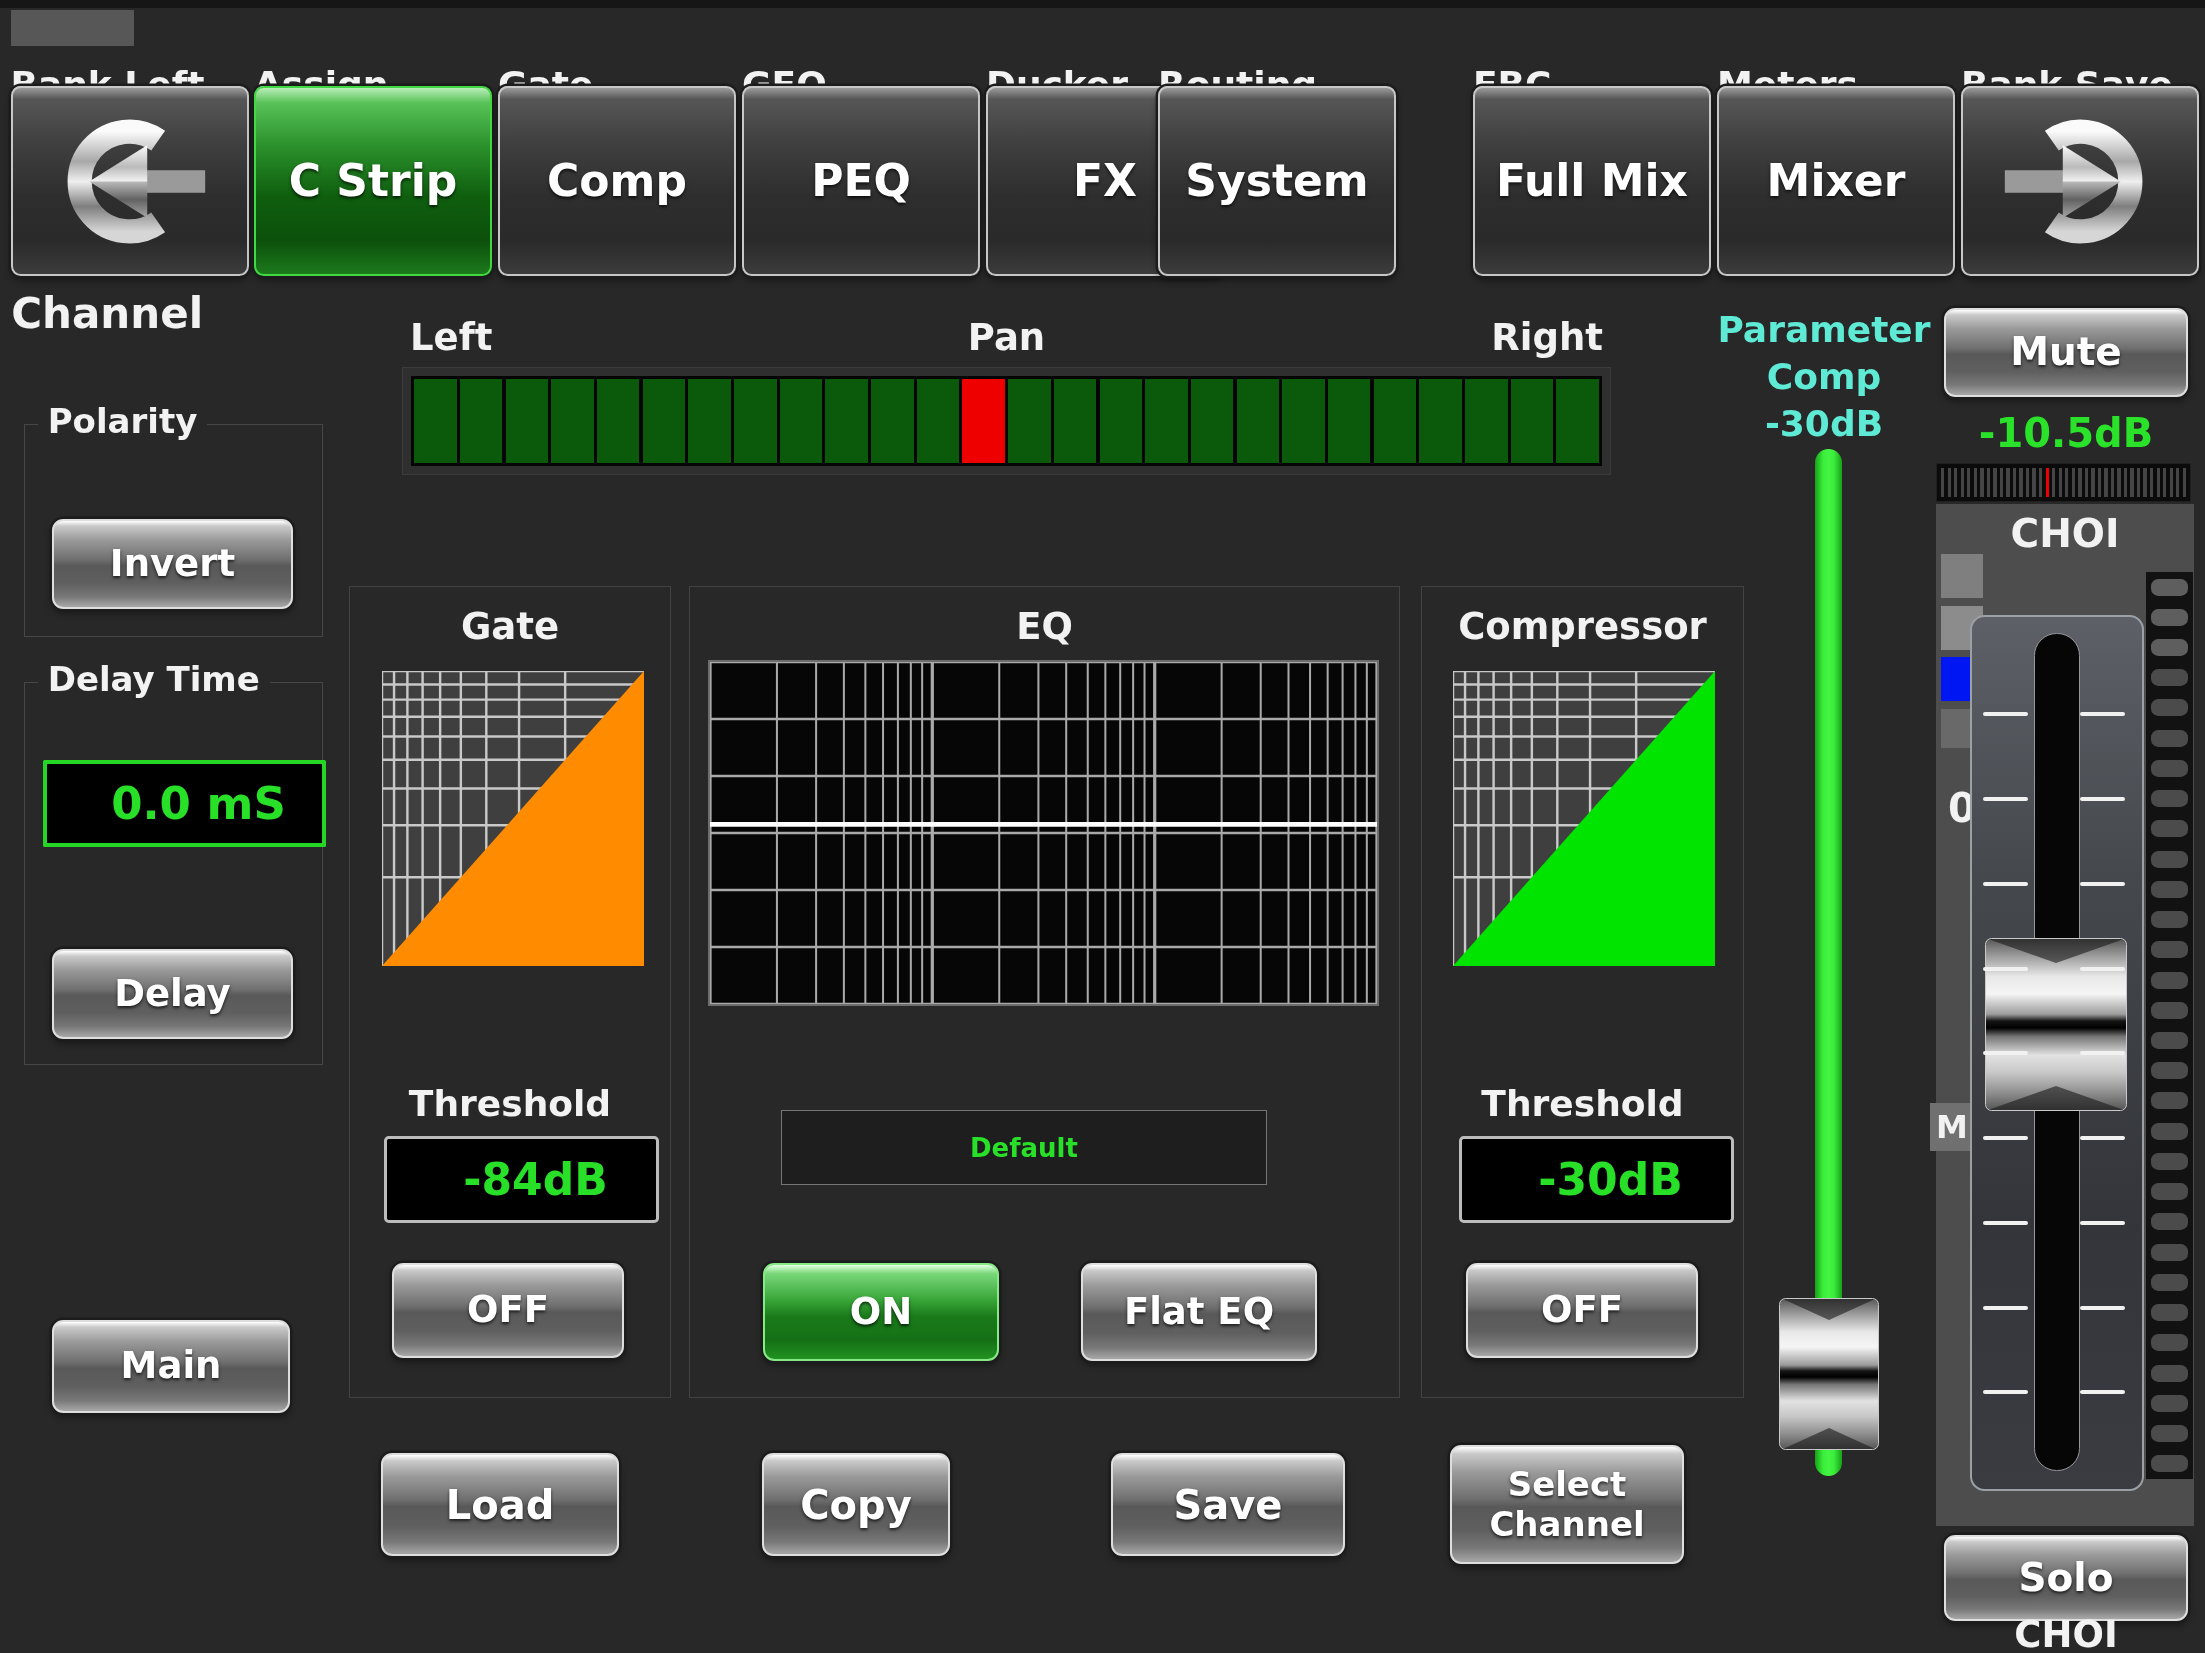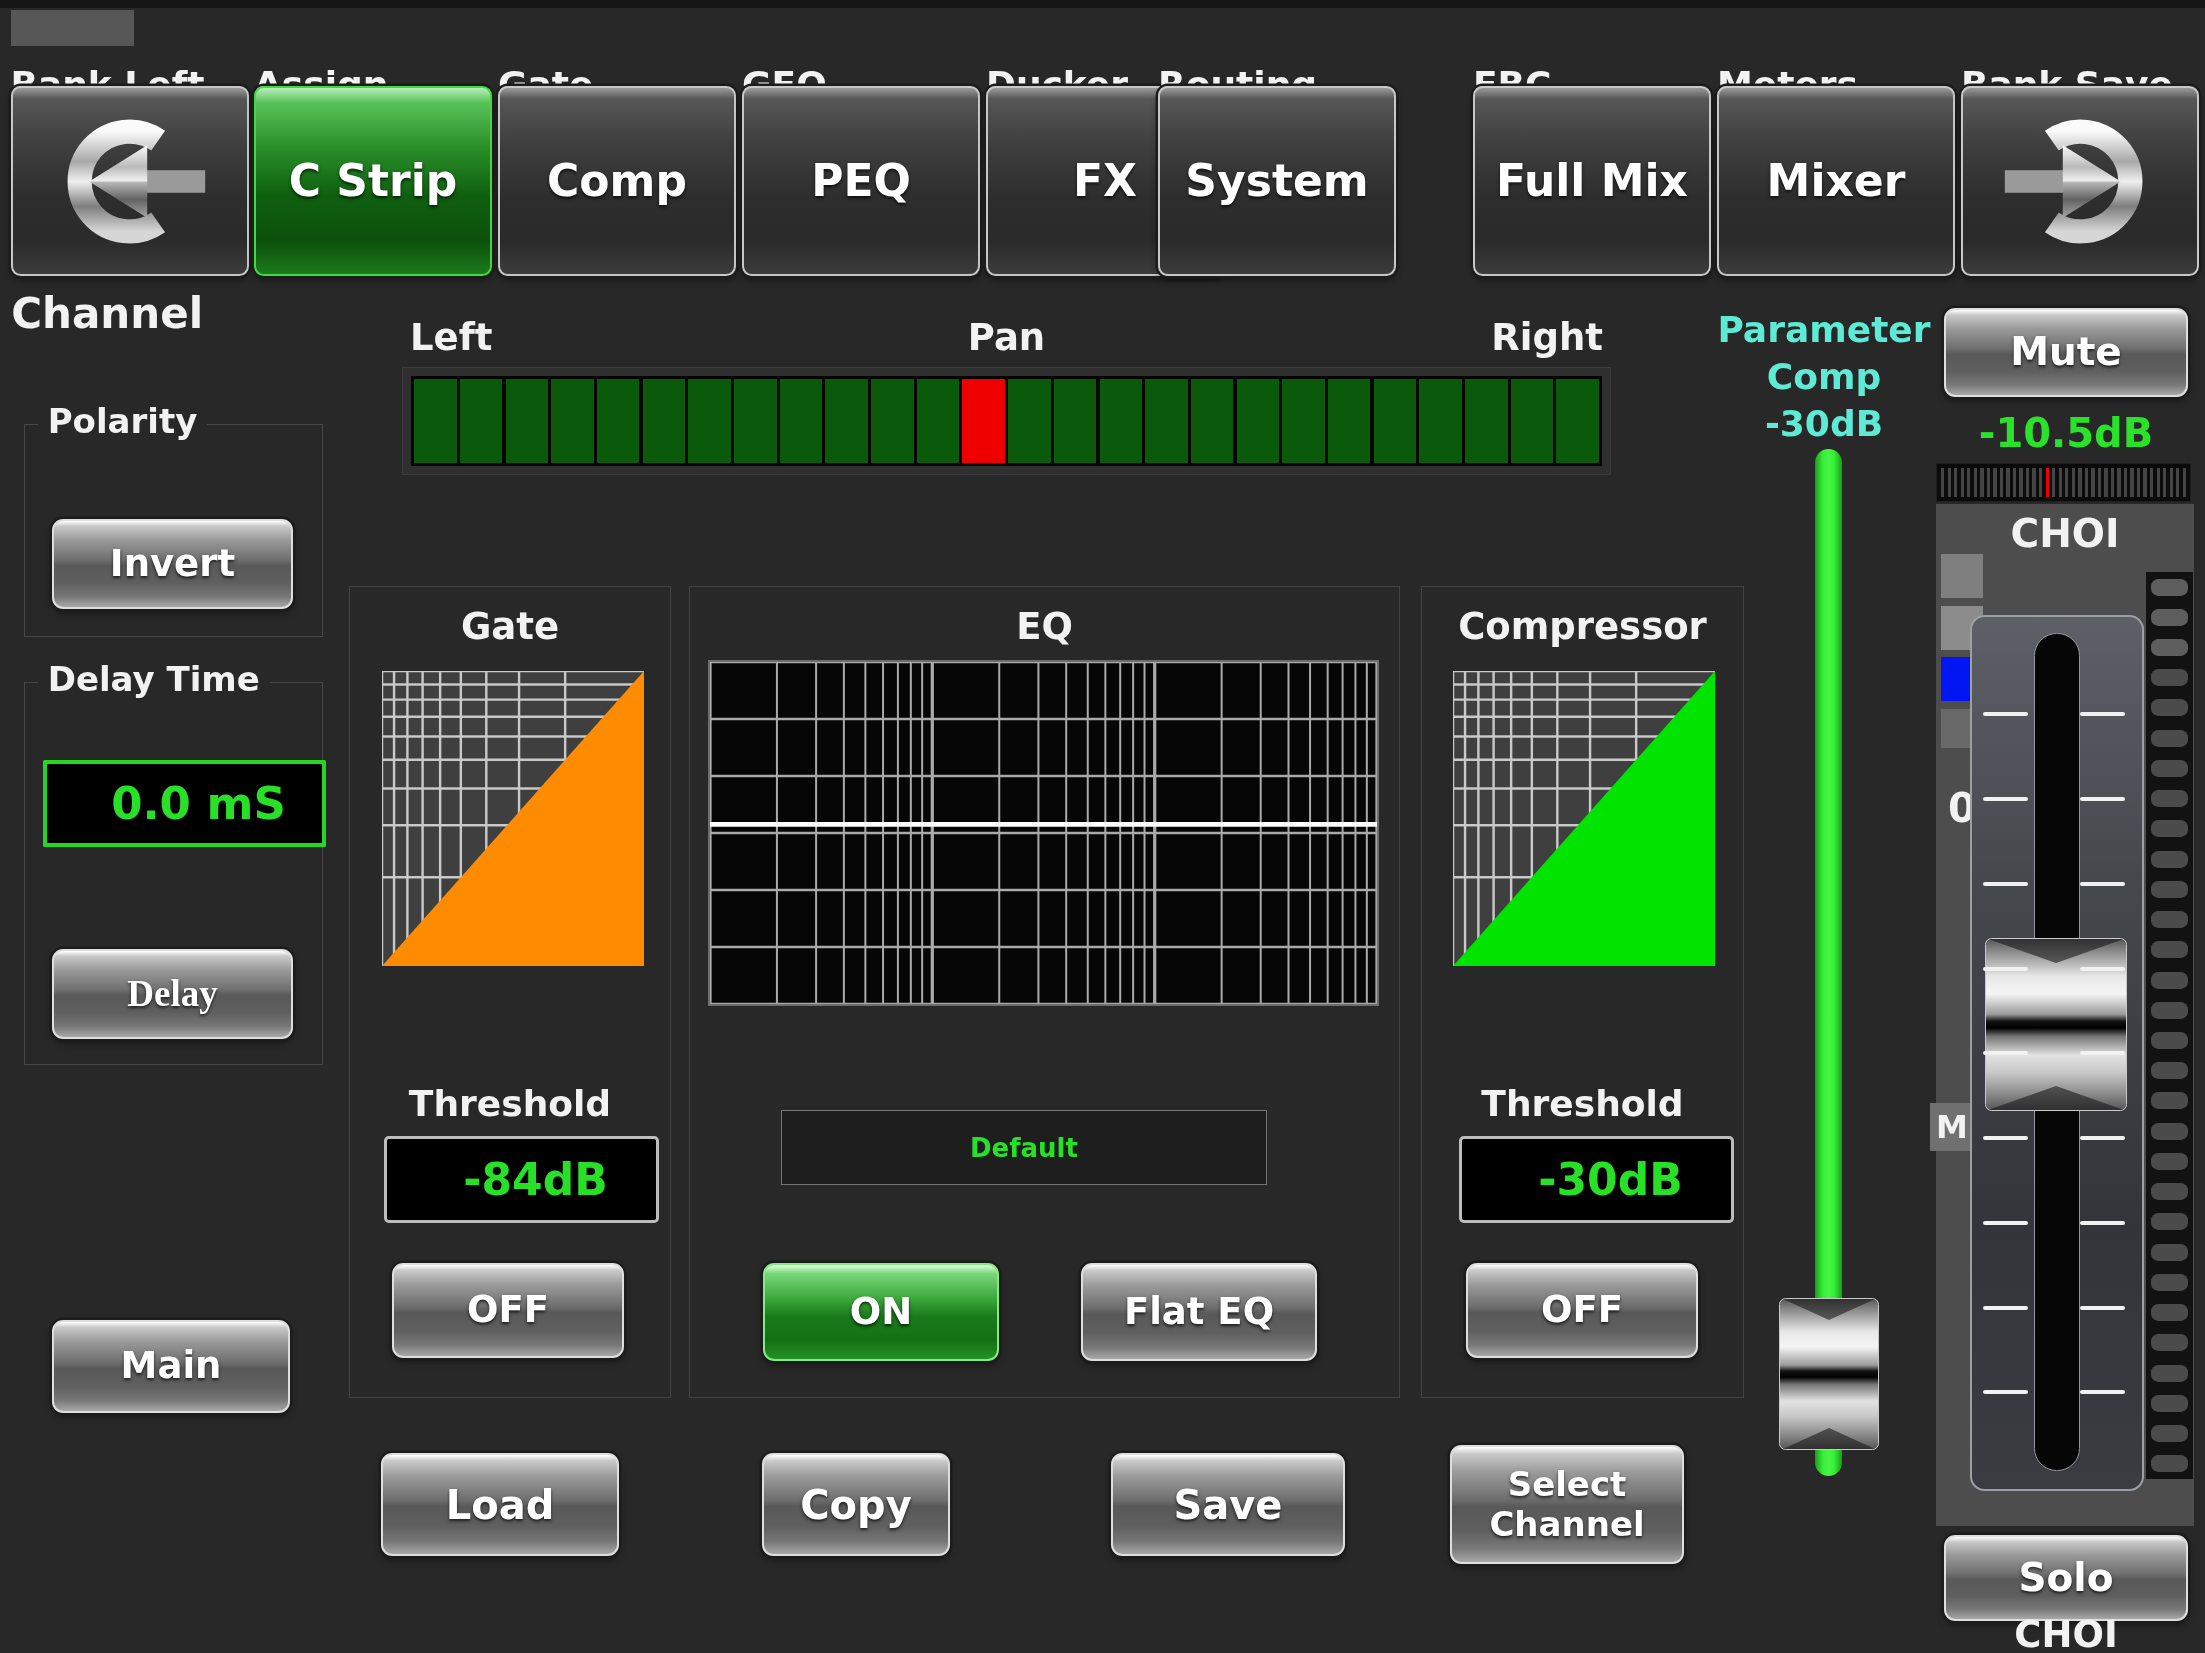--- a/index.html
+++ b/index.html
@@ -186,21 +186,21 @@
   <div class="abs" style="left:11.3px;top:289px;font-size:42px;">Channel</div>
 
   <div class="group" style="left:24px;top:424px;width:297px;height:211px;">
     <div class="glabel">Polarity</div>
     <button class="btn ctr" style="left:27px;top:94px;width:241px;height:90px;font-size:37px;">Invert</button>
   </div>
 
   <div class="group" style="left:24px;top:682px;width:297px;height:381px;">
     <div class="glabel">Delay Time</div>
     <div class="lcd delay" style="left:18px;top:77px;width:247px;height:79px;color:#29e029;">0.0 mS</div>
-    <button class="btn ctr" style="left:27px;top:266px;width:241px;height:90px;font-size:37px;font-family:Liberation Serif, serif;">Delay</button>
+    <button class="btn ctr" style="left:27px;top:266px;width:241px;height:90px;font-size:37px;">Delay</button>
   </div>
 
   <button class="btn ctr" style="left:52px;top:1320px;width:238px;height:93px;font-size:37px;">Main</button>
 
   <div class="abs" style="left:402px;top:316px;width:1209px;height:45px;font-size:37px;">
     <span class="abs" style="left:8px;">Left</span>
     <span class="abs" style="left:0;right:0;text-align:center;">Pan</span>
     <span class="abs" style="right:8px;">Right</span>
   </div>
   <div class="pan-wrap" style="left:402px;top:367px;width:1209px;height:108px;box-sizing:border-box;">

